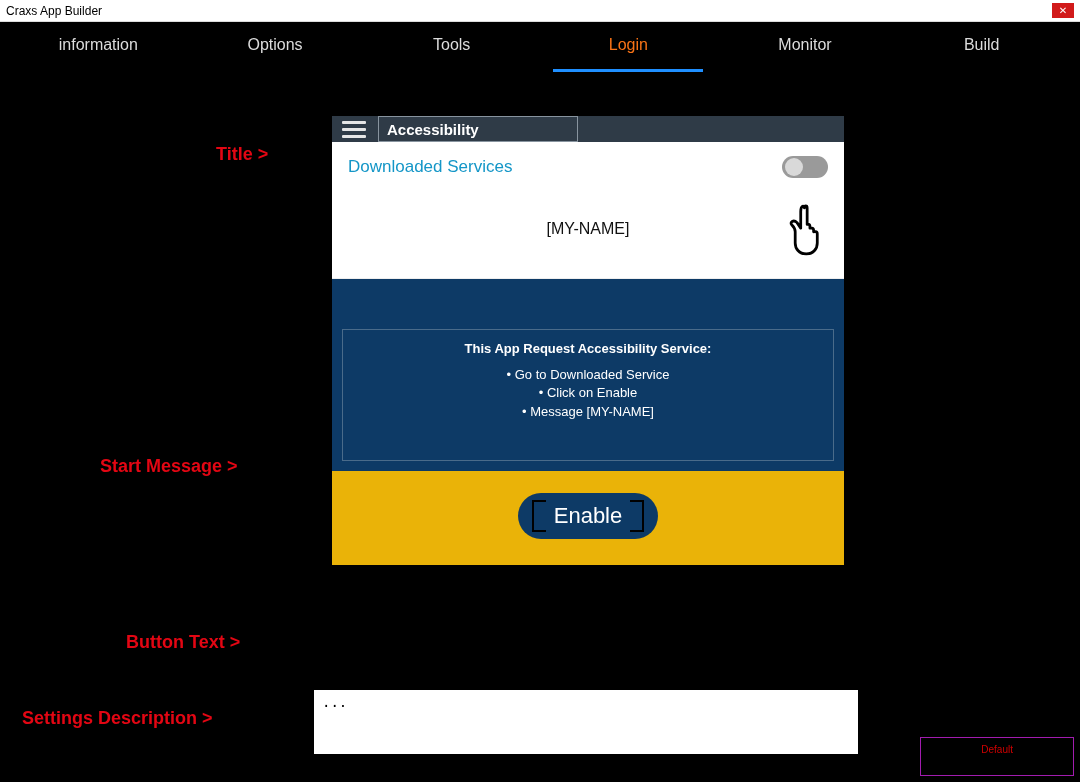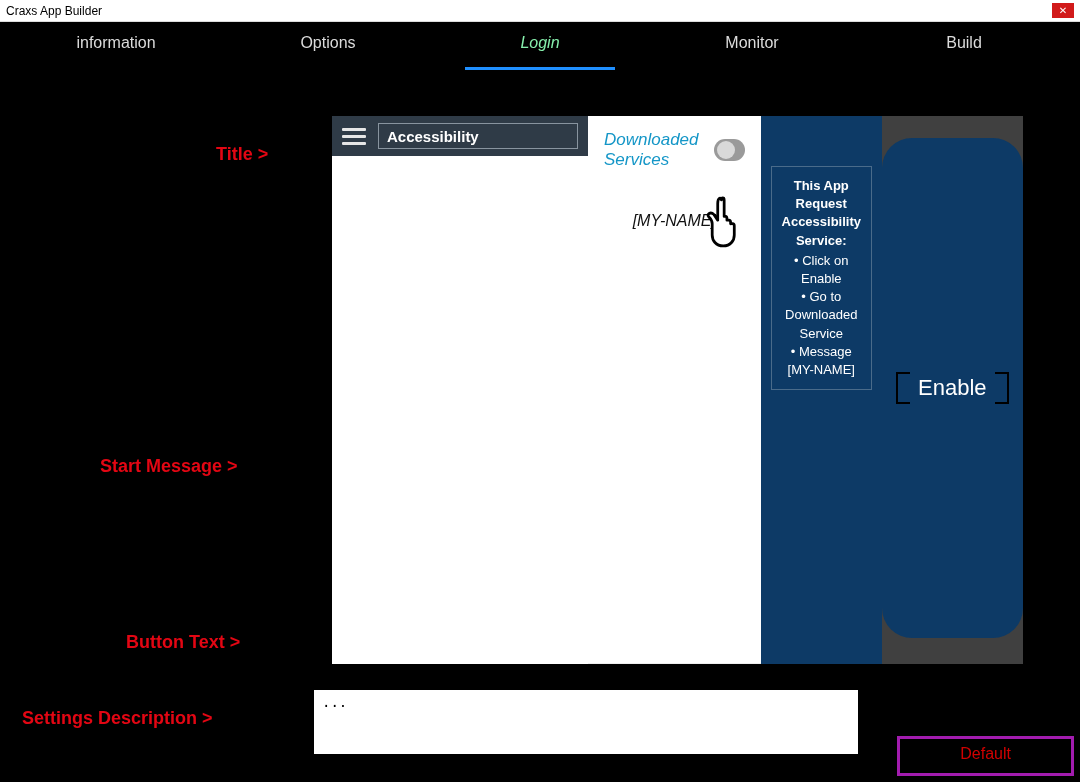--- a/index.html
+++ b/index.html
@@ -29,36 +29,36 @@
     color: #fff;
     display: flex;
     align-items: center;
     justify-content: center;
     font-size: 10px;
     line-height: 10px;
     cursor: pointer;
   }
   .tabs {
     display: flex;
-    align-items: center;
+    align-items: flex-end;
     height: 46px;
     margin-top: 0;
     padding: 0 10px;
     gap: 0;
   }
   .tab {
     flex: 1;
     text-align: center;
     color: #dcdcdc;
     font-size: 16px;
     padding: 10px 0 14px 0;
     cursor: pointer;
     position: relative;
   }
-  .tab.active { color: #86efac; font-style: italic; }
+  .tab.active { color: #f97316; }
   .tab.active::after {
     content: "";
     position: absolute;
     left: 50%;
     transform: translateX(-50%);
     bottom: -4px;
     width: 150px;
     height: 3px;
     background: #1f8fff;
   }
@@ -76,25 +76,25 @@
   }
   .lbl-title { top: 70px; left: 216px; margin-top: 6px; }
   .lbl-start-msg { top: 388px; left: 100px; }
   .lbl-button-text { top: 564px; left: 126px; }
   .lbl-settings-desc { top: 640px; left: 22px; }
   .preview {
     position: absolute;
     top: 48px;
     left: 332px;
     width: 512px;
-    height: 548px;
+    height: 392px;
     background: #fff;
     box-shadow: none;
     display: flex;
-    flex-direction: row;
+    flex-direction: column;
   }
   .preview-header {
     background: #2f3b47;
     height: 40px;
     display: flex;
     align-items: center;
     padding: 0 10px;
     gap: 12px;
   }
   .ham {
@@ -116,21 +116,20 @@
     border: 1px solid #88949f;
     color: #fff;
     font-size: 15px;
     font-weight: 700;
     padding: 0 8px;
     outline: none;
   }
   .preview-top {
     background: #fff;
     border-bottom: 1px solid #eee;
-    font-style: italic;
   }
   .ds-row {
     display: flex;
     align-items: center;
     padding: 14px 16px;
     justify-content: space-between;
   }
   .ds-label {
     color: #1496c7;
     font-size: 17px;
@@ -178,23 +177,23 @@
   .msg-box {
     border: 1px solid #4a6b8a;
     width: 100%;
     padding: 10px;
     color: #fff;
     text-align: center;
     font-size: 13px;
     line-height: 1.4;
     min-height: 132px;
   }
-  .msg-box .head { font-weight: 700; margin-bottom: 2px; }
+  .msg-box .head { font-weight: 700; margin-bottom: 8px; }
   .preview-bottom {
-    background: #404040;
+    background: #eab308;
     padding: 22px 0 26px 0;
     display: flex;
     justify-content: center;
   }
   .enable-btn {
     background: #0d3a66;
     color: #fff;
     border: none;
     border-radius: 30px;
     padding: 10px 36px;
@@ -225,24 +224,24 @@
     font-size: 14px;
     padding: 4px 8px;
     resize: none;
     outline: none;
     color: #000;
   }
   .default-btn {
     position: absolute;
     right: 6px;
     bottom: 6px;
-    border: 3px solid #a21caf;
+    border: 1px solid #a21caf;
     color: #d10000;
-    font-size: 16px;
-    padding: 6px 60px 10px 60px;
+    font-size: 10px;
+    padding: 6px 60px 20px 60px;
     background: transparent;
     cursor: pointer;
   }
 </style>
 </head>
 <body>
 
 <div class="titlebar">
   <span>Craxs App Builder</span>
   <span class="spacer"></span>
@@ -250,20 +249,23 @@
     <span>✕</span>
   </div>
 </div>
 
 <div class="tabs">
   <div class="tab">
     <span>information</span>
   </div>
   <div class="tab">
     <span>Options</span>
+  </div>
+  <div class="tab">
+    <span>Tools</span>
   </div>
   <div class="tab active">
     <span>Login</span>
   </div>
   <div class="tab">
     <span>Monitor</span>
   </div>
   <div class="tab">
     <span>Build</span>
   </div>
@@ -298,22 +300,22 @@
         <span class="myname">[MY-NAME]</span>
         <svg class="hand" viewBox="0 0 50 60">
           <path d="M20 6 C20 3 23 3 23 6 L23 24 C23 24 26 23 26 26 L26 28 C26 28 30 27 30 30 L30 32 C30 32 34 31 34 34 L34 44 C34 50 30 56 22 56 C14 56 10 50 10 44 L10 32 C10 30 8 26 6 24 C4 22 8 18 12 22 L16 28 L16 10 C16 3 20 3 20 6 Z" fill="#fff" stroke="#000" stroke-width="3" stroke-linejoin="round"></path>
         </svg>
       </div>
     </div>
 
     <div class="preview-mid">
       <div class="msg-box">
         <div class="head">This App Request Accessibility Service:</div>
+        <div>• Go to Downloaded Service</div>
         <div>• Click on Enable</div>
-        <div>• Go to Downloaded Service</div>
         <div>• Message [MY-NAME]</div>
       </div>
     </div>
 
     <div class="preview-bottom">
       <button class="enable-btn">
         <span>Enable</span>
       </button>
     </div>
 

